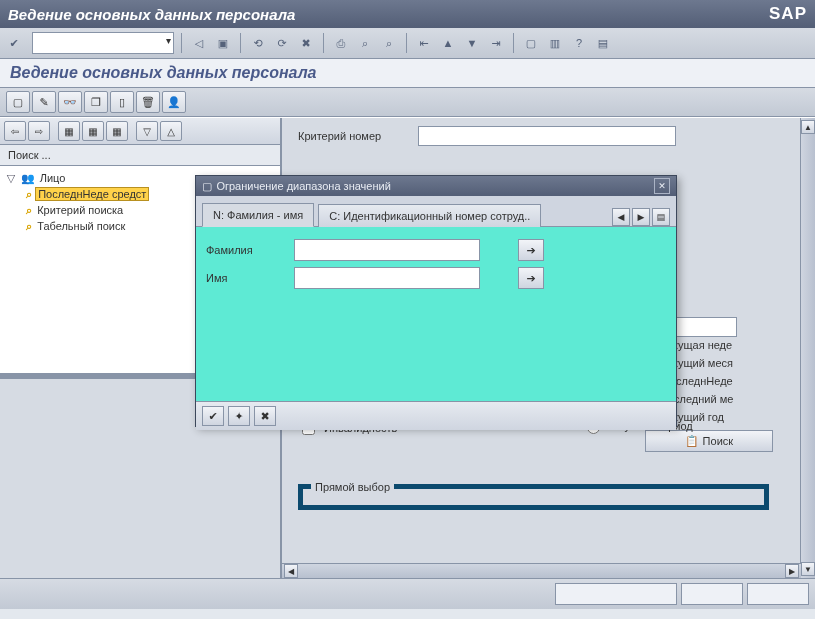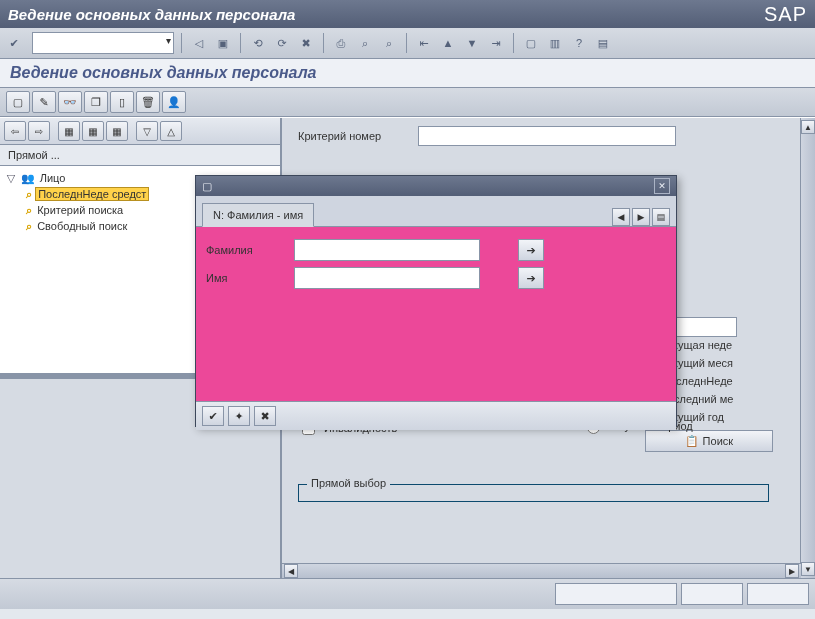--- a/index.html
+++ b/index.html
@@ -1,17 +1,17 @@
 <!DOCTYPE html>
 <html><head>
 <meta charset="utf-8">
 <style>
 html,body{margin:0;padding:0;font-family:Arial,sans-serif;font-size:11px;color:#333;background:#e3e8ee;width:815px;height:619px;overflow:hidden}
 .titlebar{height:28px;background:linear-gradient(#6d788f,#535e76);color:#fff;display:flex;align-items:center;padding:0 8px;font-style:italic;font-weight:bold;font-size:15px;justify-content:space-between}
-.sap-logo{font-weight:normal;font-size:20px;font-style:normal;letter-spacing:1px}
+.sap-logo{font-weight:bold;font-size:17px;font-style:normal;letter-spacing:1px}
 .menubar{height:30px;background:linear-gradient(#d6dbe3,#c2c9d4);border-bottom:1px solid #8894a7;display:flex;align-items:center;padding:0 4px;gap:4px}
 .menubar .boxdrop{width:140px;height:20px;background:#fff;border:1px solid #8894a7;margin-left:4px;position:relative}
 .menubar .sep{width:1px;height:20px;background:#8894a7;margin:0 3px}
 .icnbtn{width:18px;height:18px;border:1px solid transparent;display:flex;align-items:center;justify-content:center;color:#55627a;border-radius:2px}
 .subtitle{height:28px;background:#eef1f6;border-bottom:1px solid #8894a7;display:flex;align-items:center;padding:0 10px;font-style:italic;font-weight:bold;font-size:16px;color:#4a5a8a}
 .apptoolbar{height:28px;background:linear-gradient(#d6dbe3,#c2c9d4);border-bottom:1px solid #8894a7;display:flex;align-items:center;padding:0 6px;gap:2px}
 .apptoolbar .btn{width:22px;height:20px;border:1px solid #8894a7;background:linear-gradient(#f2f4f8,#d6dbe3);border-radius:2px;display:flex;align-items:center;justify-content:center}
 .workarea{display:flex;height:460px;background:#d6dbe3;border-top:1px solid #fff}
 .leftpane{width:280px;border-right:2px solid #8894a7;display:flex;flex-direction:column}
 .left-tb{height:26px;background:linear-gradient(#e6eaf0,#cfd5e0);border-bottom:1px solid #8894a7;display:flex;align-items:center;padding:0 4px;gap:2px}
@@ -29,34 +29,34 @@
 .scroll-r{position:absolute;right:0;top:0;bottom:0;width:14px;background:linear-gradient(90deg,#cfd5e0,#b8c0cf);border-left:1px solid #8894a7;display:flex;flex-direction:column;align-items:center;justify-content:space-between;padding:2px 0}
 .scroll-b{position:absolute;left:0;right:14px;bottom:0;height:14px;background:linear-gradient(#cfd5e0,#b8c0cf);border-top:1px solid #8894a7;display:flex;align-items:center;justify-content:space-between;padding:0 2px}
 .scroll-r .arr,.scroll-b .arr{width:12px;height:12px;background:linear-gradient(#f2f4f8,#cfd5e0);border:1px solid #8894a7;font-size:8px;display:flex;align-items:center;justify-content:center}
 .formline{display:flex;align-items:center;gap:10px;padding:8px 16px}
 .formline .lab{width:110px}
 .formline input[type=text]{height:18px;border:1px solid #8894a7;background:#fff;padding:0 3px}
 .periodbox{position:absolute;right:30px;top:200px;width:140px;background:#d6dbe3}
 .periodbox .row{display:flex;align-items:center;gap:4px;height:18px}
 .periodbox .row input[type=radio]{margin:0}
 .btn3d{height:20px;border:1px solid #8894a7;background:linear-gradient(#f2f4f8,#cfd5e0);display:flex;align-items:center;justify-content:center;padding:0 8px;gap:4px}
-.groupbox{border:1px solid #0c4a6e;margin:6px 16px;padding:8px;position:relative;background:#d6dbe3}
+.groupbox{border:5px solid #0c4a6e;margin:6px 16px;padding:8px;position:relative;background:#d6dbe3}
 .groupbox .title{position:absolute;top:-8px;left:8px;background:#d6dbe3;padding:0 4px;font-size:11px}
 .statusbar{height:30px;background:linear-gradient(#d6dbe3,#c2c9d4);border-top:1px solid #8894a7;display:flex;align-items:center;padding:0 6px;gap:4px}
 .statusbar .cell{height:20px;border:1px solid #8894a7;background:#eef1f6;min-width:60px}
 
 .dialog{position:absolute;left:195px;top:175px;width:480px;height:250px;background:#d6dbe3;border:1px solid #3c475b;box-shadow:3px 3px 8px rgba(0,0,0,.3);z-index:10}
 .dialog .dtitle{height:20px;background:linear-gradient(#6d788f,#535e76);color:#e8ecf3;display:flex;align-items:center;padding:0 6px;font-size:11px;justify-content:space-between}
 .dialog .dtitle .xbox{width:14px;height:14px;border:1px solid #aab3c5;display:flex;align-items:center;justify-content:center;font-size:9px}
 .tabs{display:flex;align-items:flex-end;height:26px;padding:4px 6px 0 6px;gap:4px;background:#cfd5e0;border-bottom:1px solid #8894a7}
 .tab{height:22px;border:1px solid #8894a7;border-bottom:none;background:linear-gradient(#e6eaf0,#cfd5e0);padding:0 10px;display:flex;align-items:center;font-size:11px;position:relative;top:1px;white-space:nowrap;overflow:hidden;text-overflow:ellipsis;max-width:210px}
 .tab.active{background:#d6dbe3;font-weight:normal;border-bottom:1px solid #d6dbe3}
 .tabnav{margin-left:auto;display:flex;gap:2px}
 .tabnav .n{width:16px;height:16px;border:1px solid #8894a7;background:linear-gradient(#f2f4f8,#cfd5e0);font-size:9px;display:flex;align-items:center;justify-content:center}
-.dbody{padding:12px 10px;height:150px;background:#ec4899}
+.dbody{padding:12px 10px;height:150px;background:#5eead4}
 .drow{display:flex;align-items:center;gap:8px;margin-bottom:6px}
 .drow .lab{width:80px}
 .drow input{width:180px;height:18px;border:1px solid #8894a7;background:#fff}
 .drow .go{width:24px;height:20px;border:1px solid #8894a7;background:linear-gradient(#f2f4f8,#cfd5e0);margin-left:30px;display:flex;align-items:center;justify-content:center}
 .dfoot{height:28px;border-top:1px solid #8894a7;background:linear-gradient(#e6eaf0,#cfd5e0);display:flex;align-items:center;padding:0 6px;gap:4px}
 .dfoot .b{width:20px;height:18px;border:1px solid #8894a7;background:linear-gradient(#f2f4f8,#cfd5e0);display:flex;align-items:center;justify-content:center;font-size:11px}
 .hicon{color:#d9a400;font-weight:bold}
 </style>
 </head>
 <body>
@@ -114,39 +114,39 @@
       <div class="b">⇦</div>
       <div class="b">⇨</div>
       <div style="width:4px"></div>
       <div class="b">▦</div>
       <div class="b">▦</div>
       <div class="b">▦</div>
       <div style="width:4px"></div>
       <div class="b">▽</div>
       <div class="b">△</div>
     </div>
-    <div class="searchlbl">Прямой ...</div>
+    <div class="searchlbl">Поиск ...</div>
     <div class="tree" style="height:120px">
       <div class="tree-node">
         <span class="tree-ind">▽</span>
           <span style="color:#d9a400">👥</span>
         <span class="lbl">Лицо</span>
       </div>
       <div class="kids">
         <div class="tree-node sel">
           <span class="hicon">⌕</span>
             <span class="lbl">ПоследнНеде средст</span>
         </div>
         <div class="tree-node">
           <span class="hicon">⌕</span>
             <span class="lbl">Критерий поиска</span>
         </div>
         <div class="tree-node">
           <span class="hicon">⌕</span>
-            <span class="lbl">Свободный поиск</span>
+            <span class="lbl">Табельный поиск</span>
         </div>
       </div>
     </div>
     <div class="gap"></div>
     <div class="bottomspace"></div>
   </div>
 
   <div class="rightpane">
     <div class="formline">
       <span class="lab">Критерий номер</span>
@@ -214,26 +214,30 @@
   <div style="flex:1"></div>
   <div class="cell" style="width:120px"></div>
   <div class="cell" style="width:40px"></div>
   <div class="cell" style="width:20px"></div>
 </div>
 
 <div class="dialog">
   <div class="dtitle">
     <span style="display:flex;align-items:center;gap:4px">
         <span>▢</span>
+        <span>Ограничение диапазона значений</span>
       </span>
     <span class="xbox">✕</span>
   </div>
   <div class="tabs">
     <div class="tab active">
         <span>N: Фамилия  - имя</span>
+      </div>
+    <div class="tab">
+        <span>C: Идентификационный номер сотруд..</span>
       </div>
     <div class="tabnav">
       <div class="n">◀</div>
       <div class="n">▶</div>
       <div class="n">▤</div>
     </div>
   </div>
   <div class="dbody">
     <div class="drow">
       <span class="lab">Фамилия</span>

